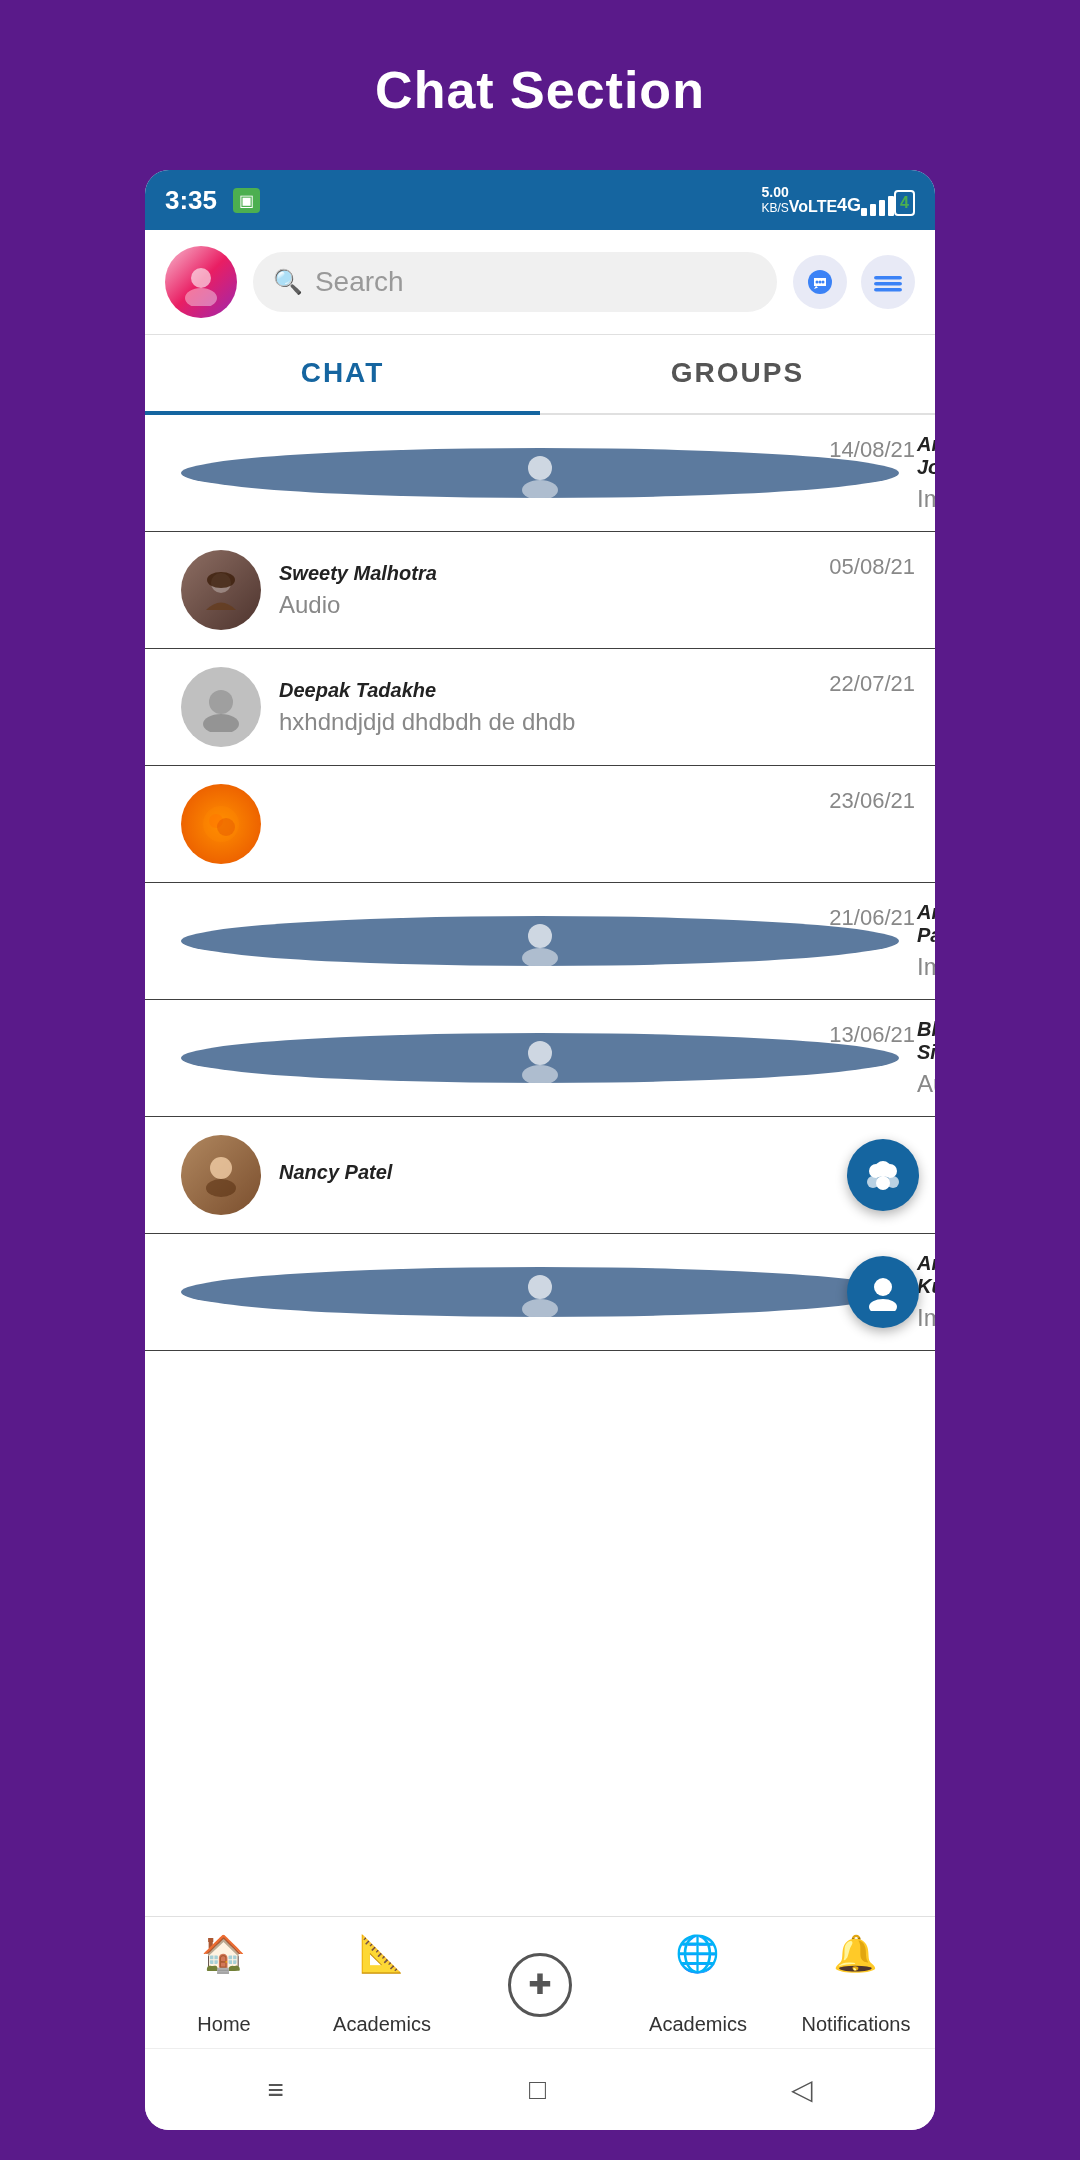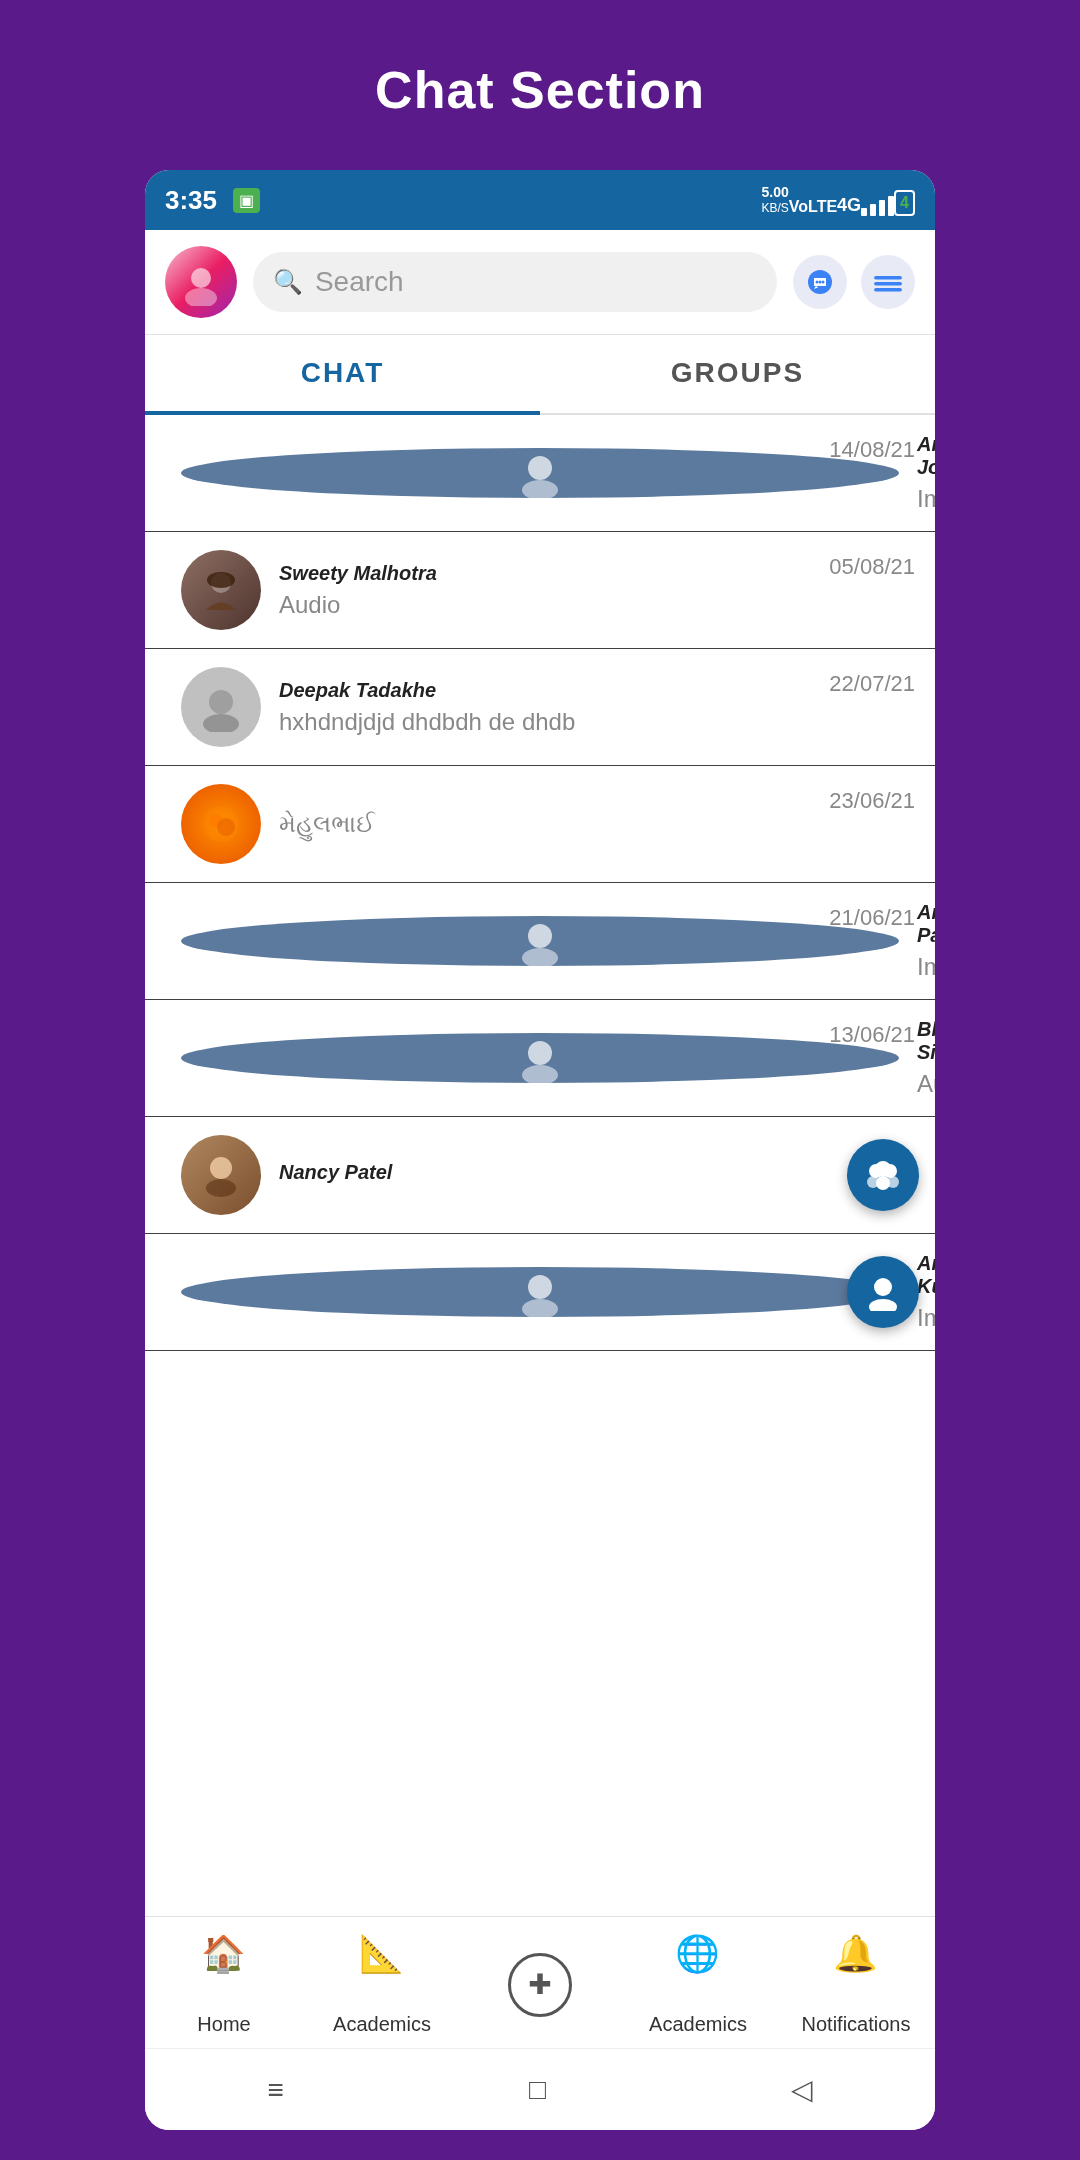--- a/index.html
+++ b/index.html
@@ -377,21 +377,20 @@
 
     <div class="chat-item">
       <div class="chat-avatar" style="background: radial-gradient(circle, #ff8f00, #e65100);">
         <svg width="50" height="50" viewBox="0 0 50 50" fill="none">
           <circle cx="25" cy="25" r="18" fill="rgba(255,140,0,0.3)"></circle>
           <circle cx="20" cy="22" r="7" fill="rgba(255,120,0,0.6)"></circle>
           <circle cx="30" cy="28" r="9" fill="rgba(230,90,0,0.5)"></circle>
         </svg>
       </div>
       <div class="chat-info">
-        <div class="chat-preview">મેહુલભાઈ</div>
       </div>
       <div class="chat-time">23/06/21</div>
     </div>
 
     <div class="chat-item">
       <div class="chat-avatar avatar-blue default-avatar">
         <svg width="50" height="50" viewBox="0 0 50 50" fill="none">
           <circle cx="25" cy="20" r="12" fill="rgba(255,255,255,0.7)"></circle>
           <ellipse cx="25" cy="42" rx="18" ry="10" fill="rgba(255,255,255,0.5)"></ellipse>
         </svg>

